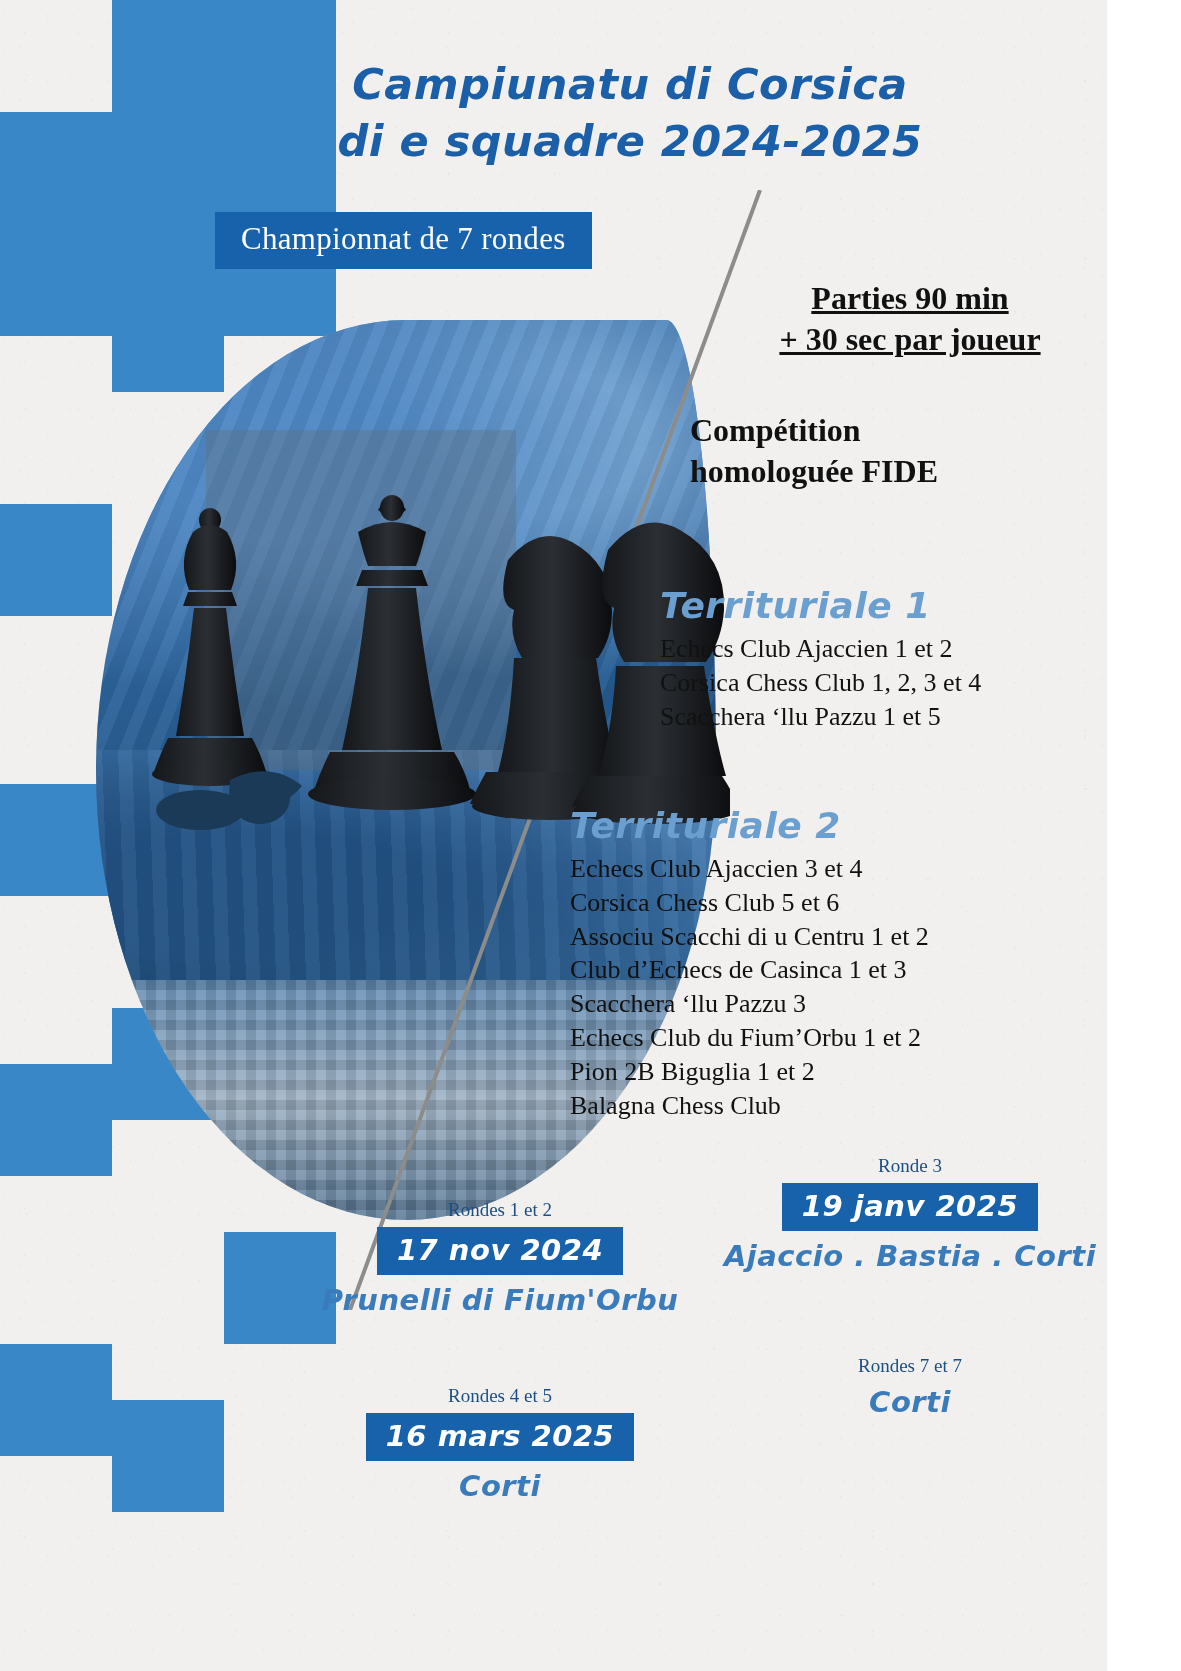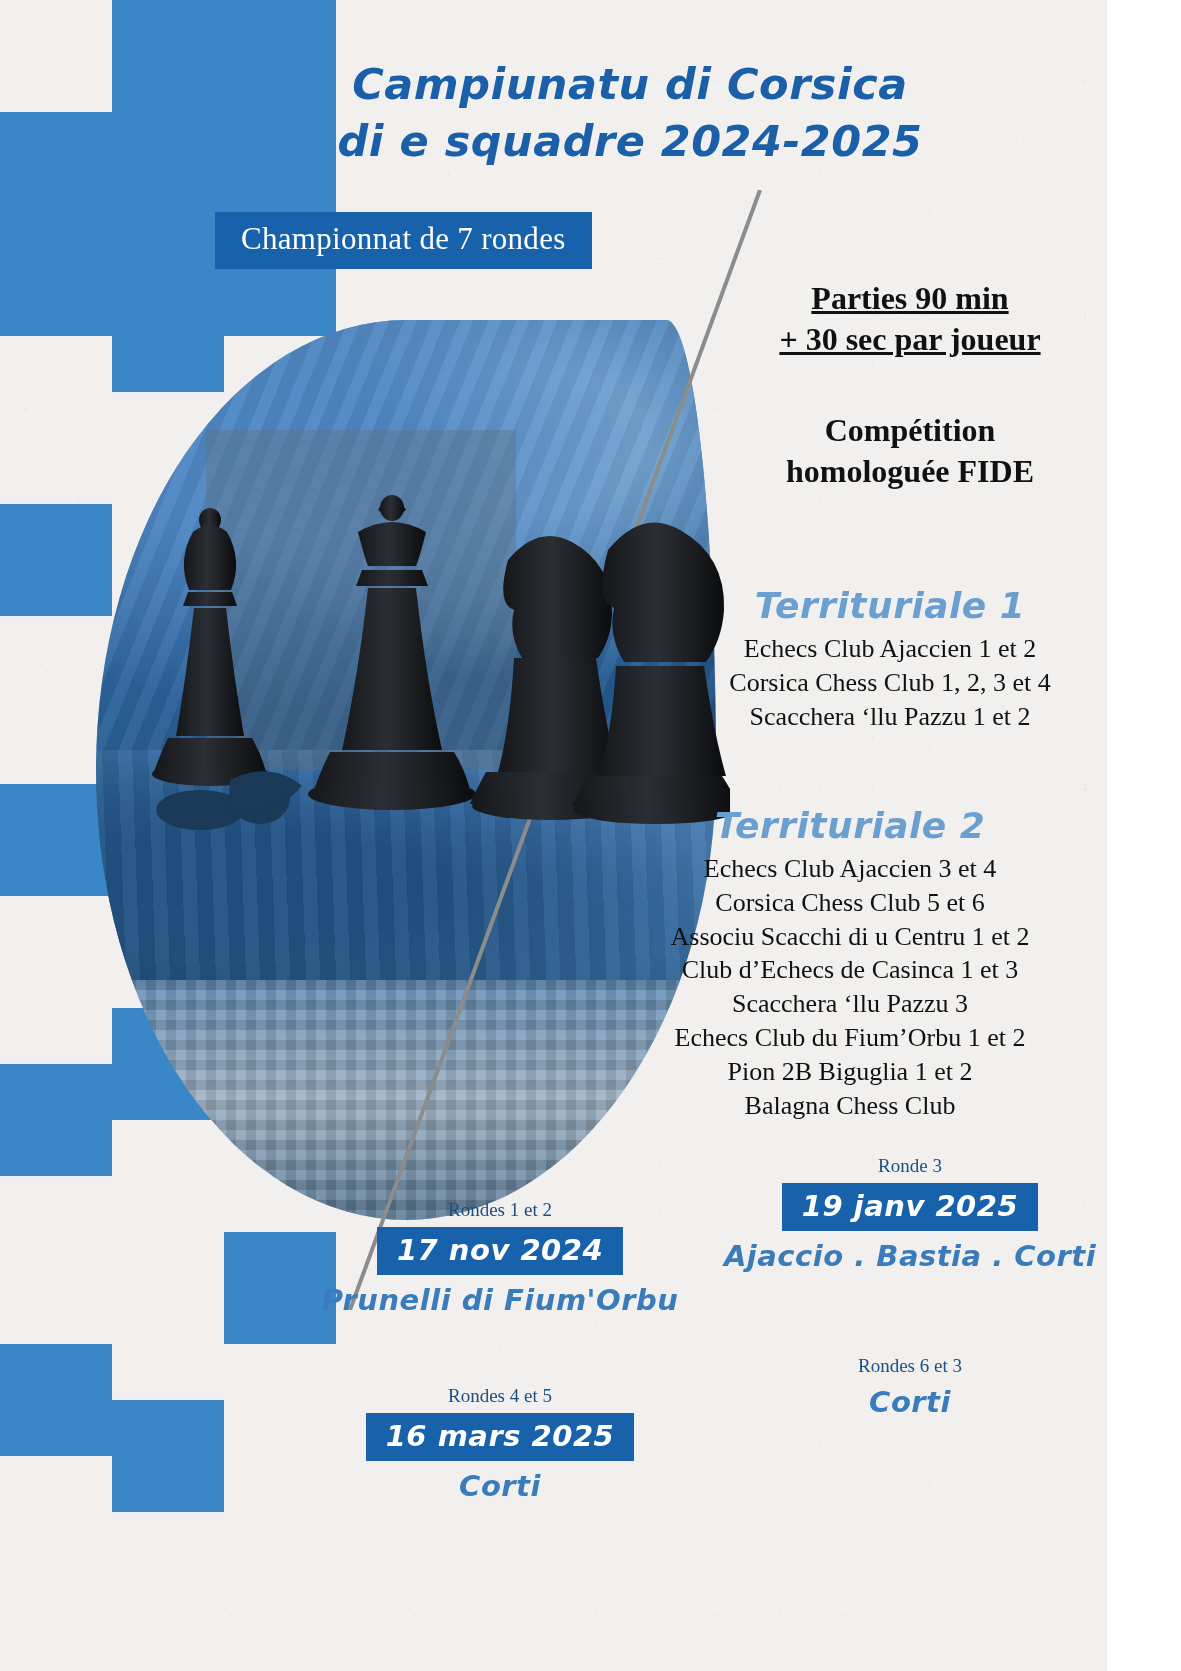--- a/index.html
+++ b/index.html
@@ -182,30 +182,28 @@
     font-size: 32px;
     line-height: 1.28;
     color: #111111;
     text-decoration: underline;
   }
   .info-2 {
     position: absolute;
     left: 690px;
     top: 410px;
     width: 440px;
-    text-align: center;
     font-weight: bold;
     font-size: 32px;
     line-height: 1.28;
     color: #111111;
   }
 
   .group {
     position: absolute;
-    text-align: center;
   }
   .group h2 {
     margin: 0 0 6px 0;
     font-family: "DejaVu Sans", sans-serif;
     font-style: italic;
     font-weight: bold;
     font-size: 36px;
     color: #6a9fd0;
     letter-spacing: 0.5px;
   }
@@ -358,21 +356,21 @@
   <div class="info-2">
     <div>Compétition</div>
     <div>homologuée FIDE</div>
   </div>
 
   <div class="group t1">
     <h2>Territuriale 1</h2>
     <ul>
       <li>Echecs Club Ajaccien 1 et 2</li>
       <li>Corsica Chess Club 1, 2, 3 et 4</li>
-      <li>Scacchera ‘llu Pazzu 1 et 2</li>
+      <li>Scacchera ‘llu Pazzu 1 et 5</li>
     </ul>
   </div>
 
   <div class="group t2">
     <h2>Territuriale 2</h2>
     <ul>
       <li>Echecs Club Ajaccien 3 et 4</li>
       <li>Corsica Chess Club 5 et 6</li>
       <li>Associu Scacchi di u Centru 1 et 2</li>
       <li>Club d’Echecs de Casinca 1 et 3</li>
@@ -389,21 +387,21 @@
     <div class="place">Ajaccio . Bastia . Corti</div>
   </div>
 
   <div class="round r12">
     <div class="label">Rondes 1 et 2</div>
     <div class="date">17 nov 2024</div>
     <div class="place">Prunelli di Fium'Orbu</div>
   </div>
 
   <div class="round r67">
-    <div class="label">Rondes 6 et 3</div>
+    <div class="label">Rondes 7 et 7</div>
     <div class="place">Corti</div>
   </div>
 
   <div class="round r45">
     <div class="label">Rondes 4 et 5</div>
     <div class="date">16 mars 2025</div>
     <div class="place">Corti</div>
   </div>
 
 </div>

